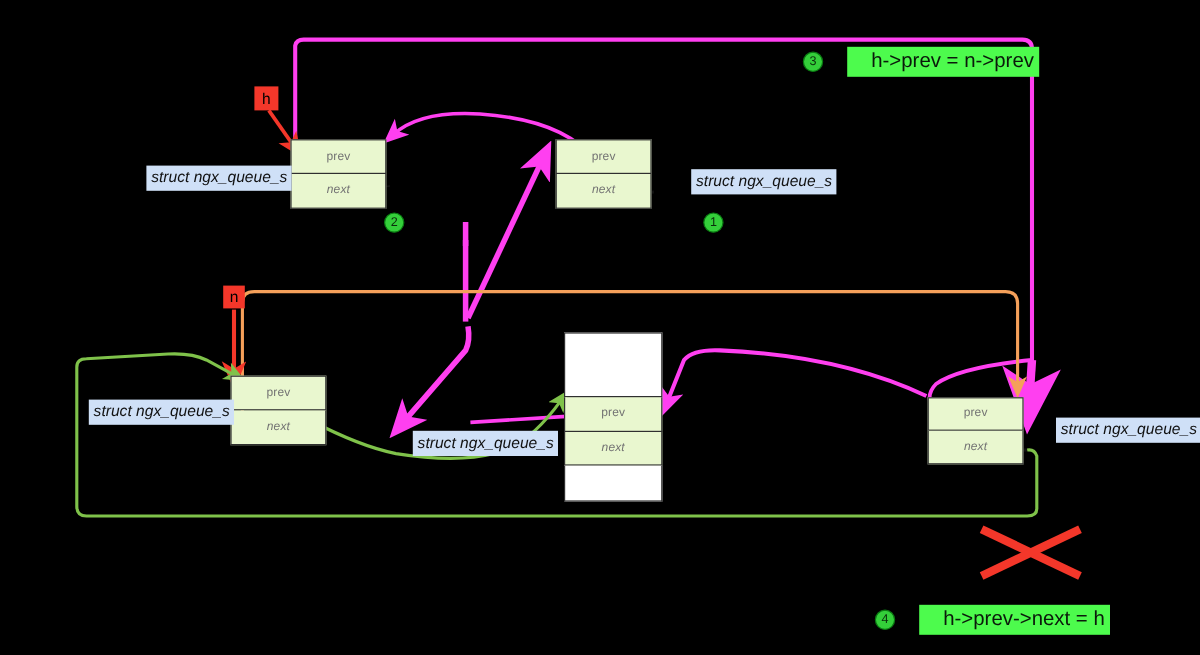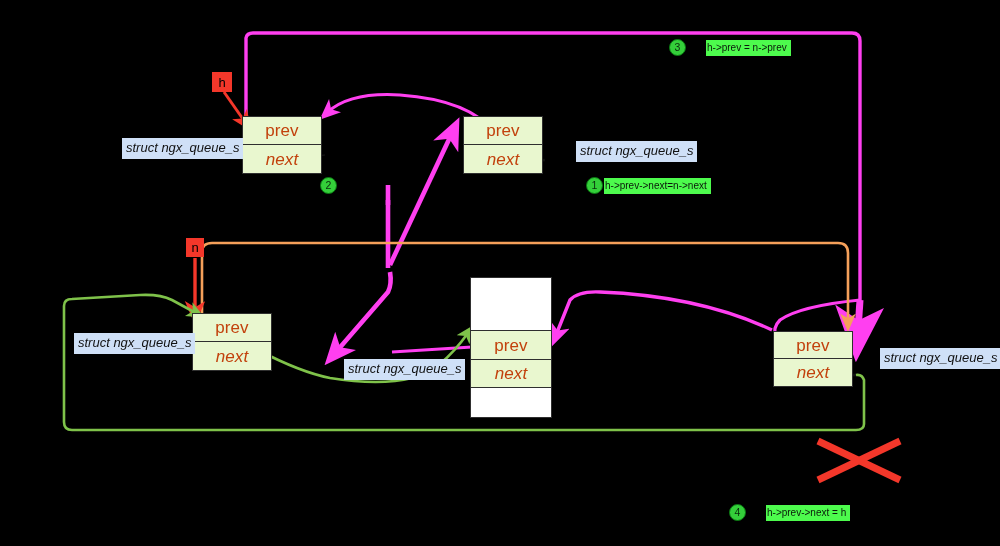--- a/index.html
+++ b/index.html
@@ -24,22 +24,22 @@
 
   
   .node {
     position: absolute;
     box-sizing: border-box;
   }
   .cell {
     box-sizing: border-box;
     border: 1.6px solid #2f2f2f;
     background: #e9f7cf;
-    color: #c2410c;
-    font-size: 17px;
+    color: #737373;
+    font-size: 10px;
     text-align: center;
     line-height: 1;
     display: flex;
     align-items: center;
     justify-content: center;
     letter-spacing: .1px;
   }
   .cell + .cell { border-top: none; font-style: italic; }
   .cell-blank {
     box-sizing: border-box;
@@ -91,23 +91,23 @@
     font-size: 10.5px;
     line-height: 1;
     display: flex;
     align-items: center;
     justify-content: center;
     flex: 0 0 auto;
   }
   .step-text {
     background: #4dfb4d;
     color: #0b1a0b;
-    font-size: 10px;
+    font-size: 17px;
     line-height: 1.3;
-    padding: 1px 4px 2px 1px;
+    padding: 1px 4px 2px 20px;
   }
   .step.gap-wide .step-text { margin-left: 20px; }
   .step.gap-tight .step-text { margin-left: 1px; }
 </style>
 </head>
 <body>
 
 <div id="stage">
 
   <svg id="svg-layer" viewBox="0 0 1000 546">
@@ -196,21 +196,20 @@
   <div class="struct-label" style="left:576px; top:141px;">struct ngx_queue_s</div>
   <div class="struct-label" style="left:74px; top:333px;">struct ngx_queue_s</div>
   <div class="struct-label" style="left:344px; top:359px;">struct ngx_queue_s</div>
   <div class="struct-label" style="left:880px; top:348px;">struct ngx_queue_s</div>
 
   <div class="ptr-chip" style="left:212px; top:72px; width:20px; height:20px;">h</div>
   <div class="ptr-chip" style="left:186px; top:238px; width:18px; height:19px;">n</div>
 
   <div class="step gap-tight" style="left:586px; top:177px;">
     <span class="step-num">1</span>
-    <span class="step-text">h-&gt;prev-&gt;next=n-&gt;next</span>
   </div>
 
   <div class="step gap-tight" style="left:320px; top:177px;">
     <span class="step-num">2</span>
   </div>
 
   <div class="step gap-wide" style="left:669px; top:39px;">
     <span class="step-num">3</span>
     <span class="step-text">h-&gt;prev = n-&gt;prev</span>
   </div>

